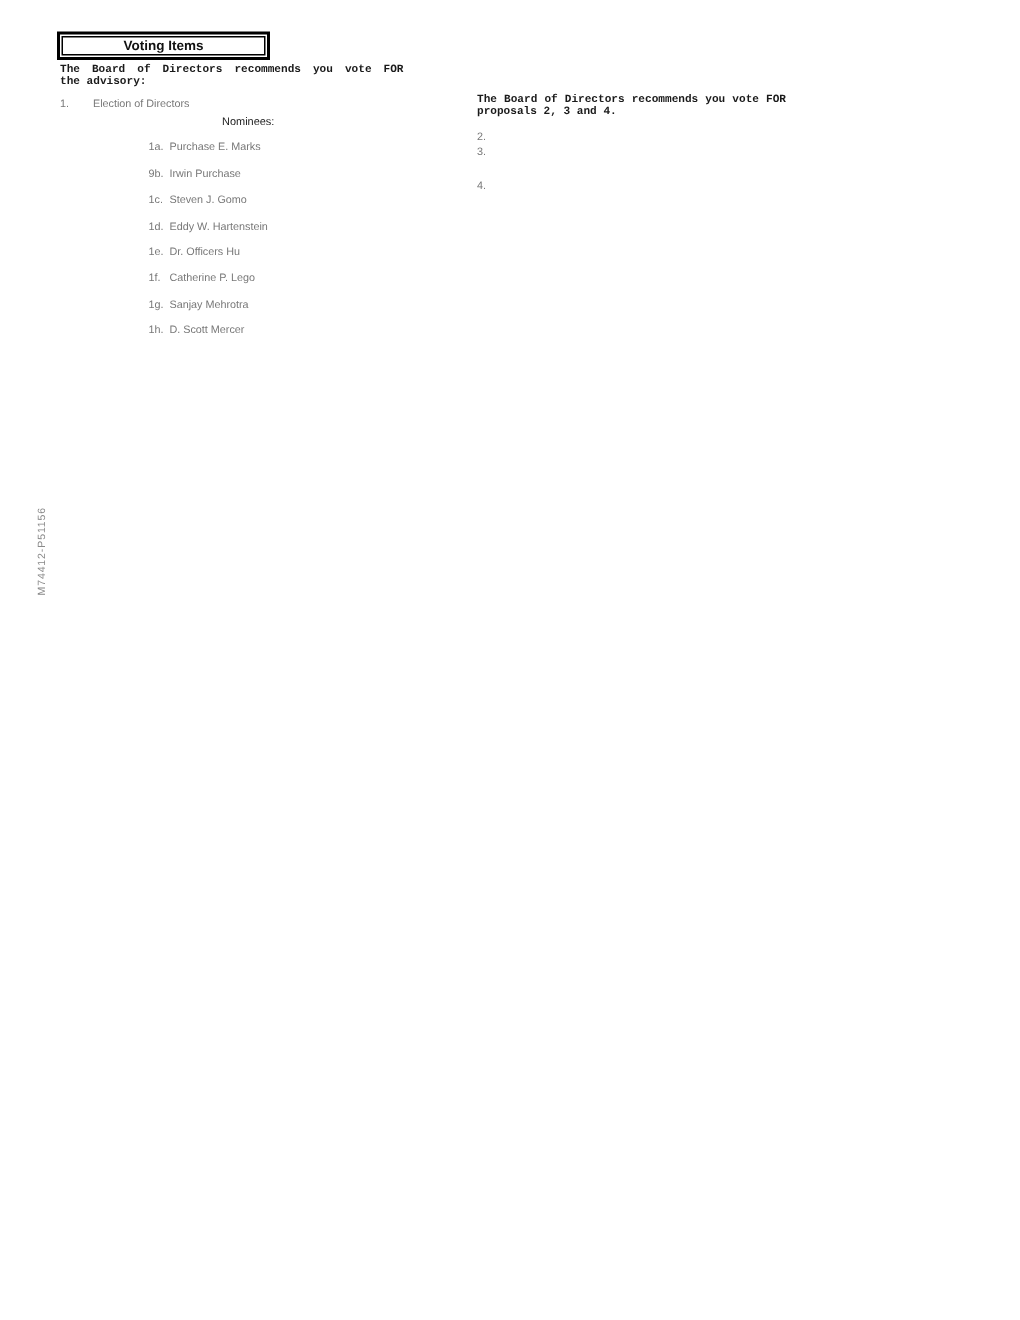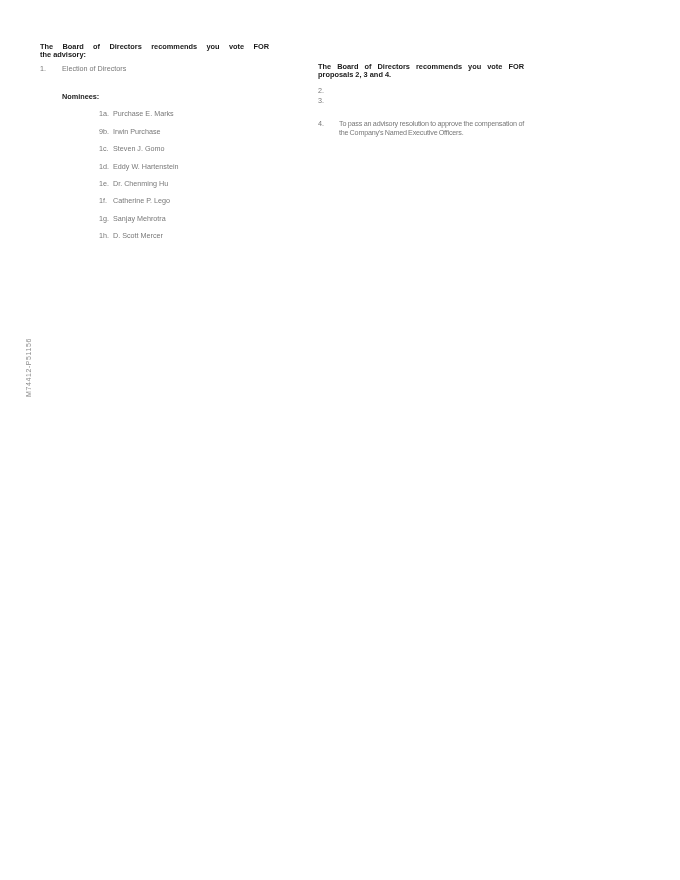--- a/index.html
+++ b/index.html
@@ -21,28 +21,28 @@
   .voting-box-inner {
     border:1px solid #000;
     text-align:center;
     font-weight:bold;
     font-size:9px; line-height:11px;
     color:#111;
   }
 
   
   .col { position:absolute; font-size:7.2px; line-height:8.4px; color:#787878; }
-  .bold-heading { font-weight:bold; color:#1a1a1a; font-size:7.4px; line-height:8.3px; }
+  .bold-heading { font-weight:bold; color:#1a1a1a; font-size:7.4px; line-height:8.3px;font-family:Liberation Mono, monospace; }
   .jline { text-align:justify; text-align-last:justify; }
 
   
   .left-col { left:40px; top:43px; width:229px; }
   .proposal1-row { display:flex; margin-top:5px; }
   .proposal1-row .num { width:22px; flex-shrink:0; }
-  .nominees-label { margin-top:20px; padding-left:22px; font-weight:bold; color:#1a1a1a; font-size:7.3px; }
+  .nominees-label { margin-top:4px; padding-left:22px; font-weight:normal; color:#1a1a1a; font-size:7.3px;text-align:center; }
   .nominee-list { margin-top:9px; }
   .nominee-row { display:flex; padding-left:27px; margin-bottom:9px; }
   .nominee-row .num { width:14px; flex-shrink:0;margin-left:32px; }
 
   
   .right-col { left:318px; top:63px; width:206px; }
   .r-heading { margin-bottom:7px; }
   .r-row { display:flex; }
   .r-row .num { width:21px; flex-shrink:0; }
   .r-row .txt { width:185px; text-align:justify; }
@@ -59,20 +59,23 @@
     transform:rotate(-90deg); transform-origin:0 0;
     font-size:7px; line-height:9px; letter-spacing:0.6px;
     color:#8a8a8a; white-space:nowrap;
   }
 </style>
 </head>
 <body>
 
 <div class="page">
 
+  <div class="voting-box">
+    <div class="voting-box-inner">Voting Items</div>
+  </div>
 
   <div class="col left-col">
     <div class="bold-heading">
       <div class="jline">The Board of Directors recommends you vote FOR</div>
       <div>the advisory:</div>
     </div>
 
     <div class="proposal1-row">
       <span class="num">1.</span>
       <span>Election of Directors</span>
@@ -92,21 +95,21 @@
       <div class="nominee-row">
         <span class="num">1c.</span>
         <span>Steven J. Gomo</span>
       </div>
       <div class="nominee-row">
         <span class="num">1d.</span>
         <span>Eddy W. Hartenstein</span>
       </div>
       <div class="nominee-row">
         <span class="num">1e.</span>
-        <span>Dr. Chenming Hu</span>
+        <span>Dr. Officers Hu</span>
       </div>
       <div class="nominee-row">
         <span class="num">1f.</span>
         <span>Catherine P. Lego</span>
       </div>
       <div class="nominee-row">
         <span class="num">1g.</span>
         <span>Sanjay Mehrotra</span>
       </div>
       <div class="nominee-row">
@@ -125,20 +128,19 @@
     <div class="r-row r-row-2">
       <span class="num">2.</span>
     </div>
 
     <div class="r-row r-row-3">
       <span class="num">3.</span>
     </div>
 
     <div class="r-row r-row-4">
       <span class="num">4.</span>
-      <span class="txt tight">To pass an advisory resolution to approve the compensation of the Company's Named Executive Officers.</span>
     </div>
 
   </div>
 
   <div class="edge-code">M74412-P51156</div>
 
 </div>
 
 </body></html>

